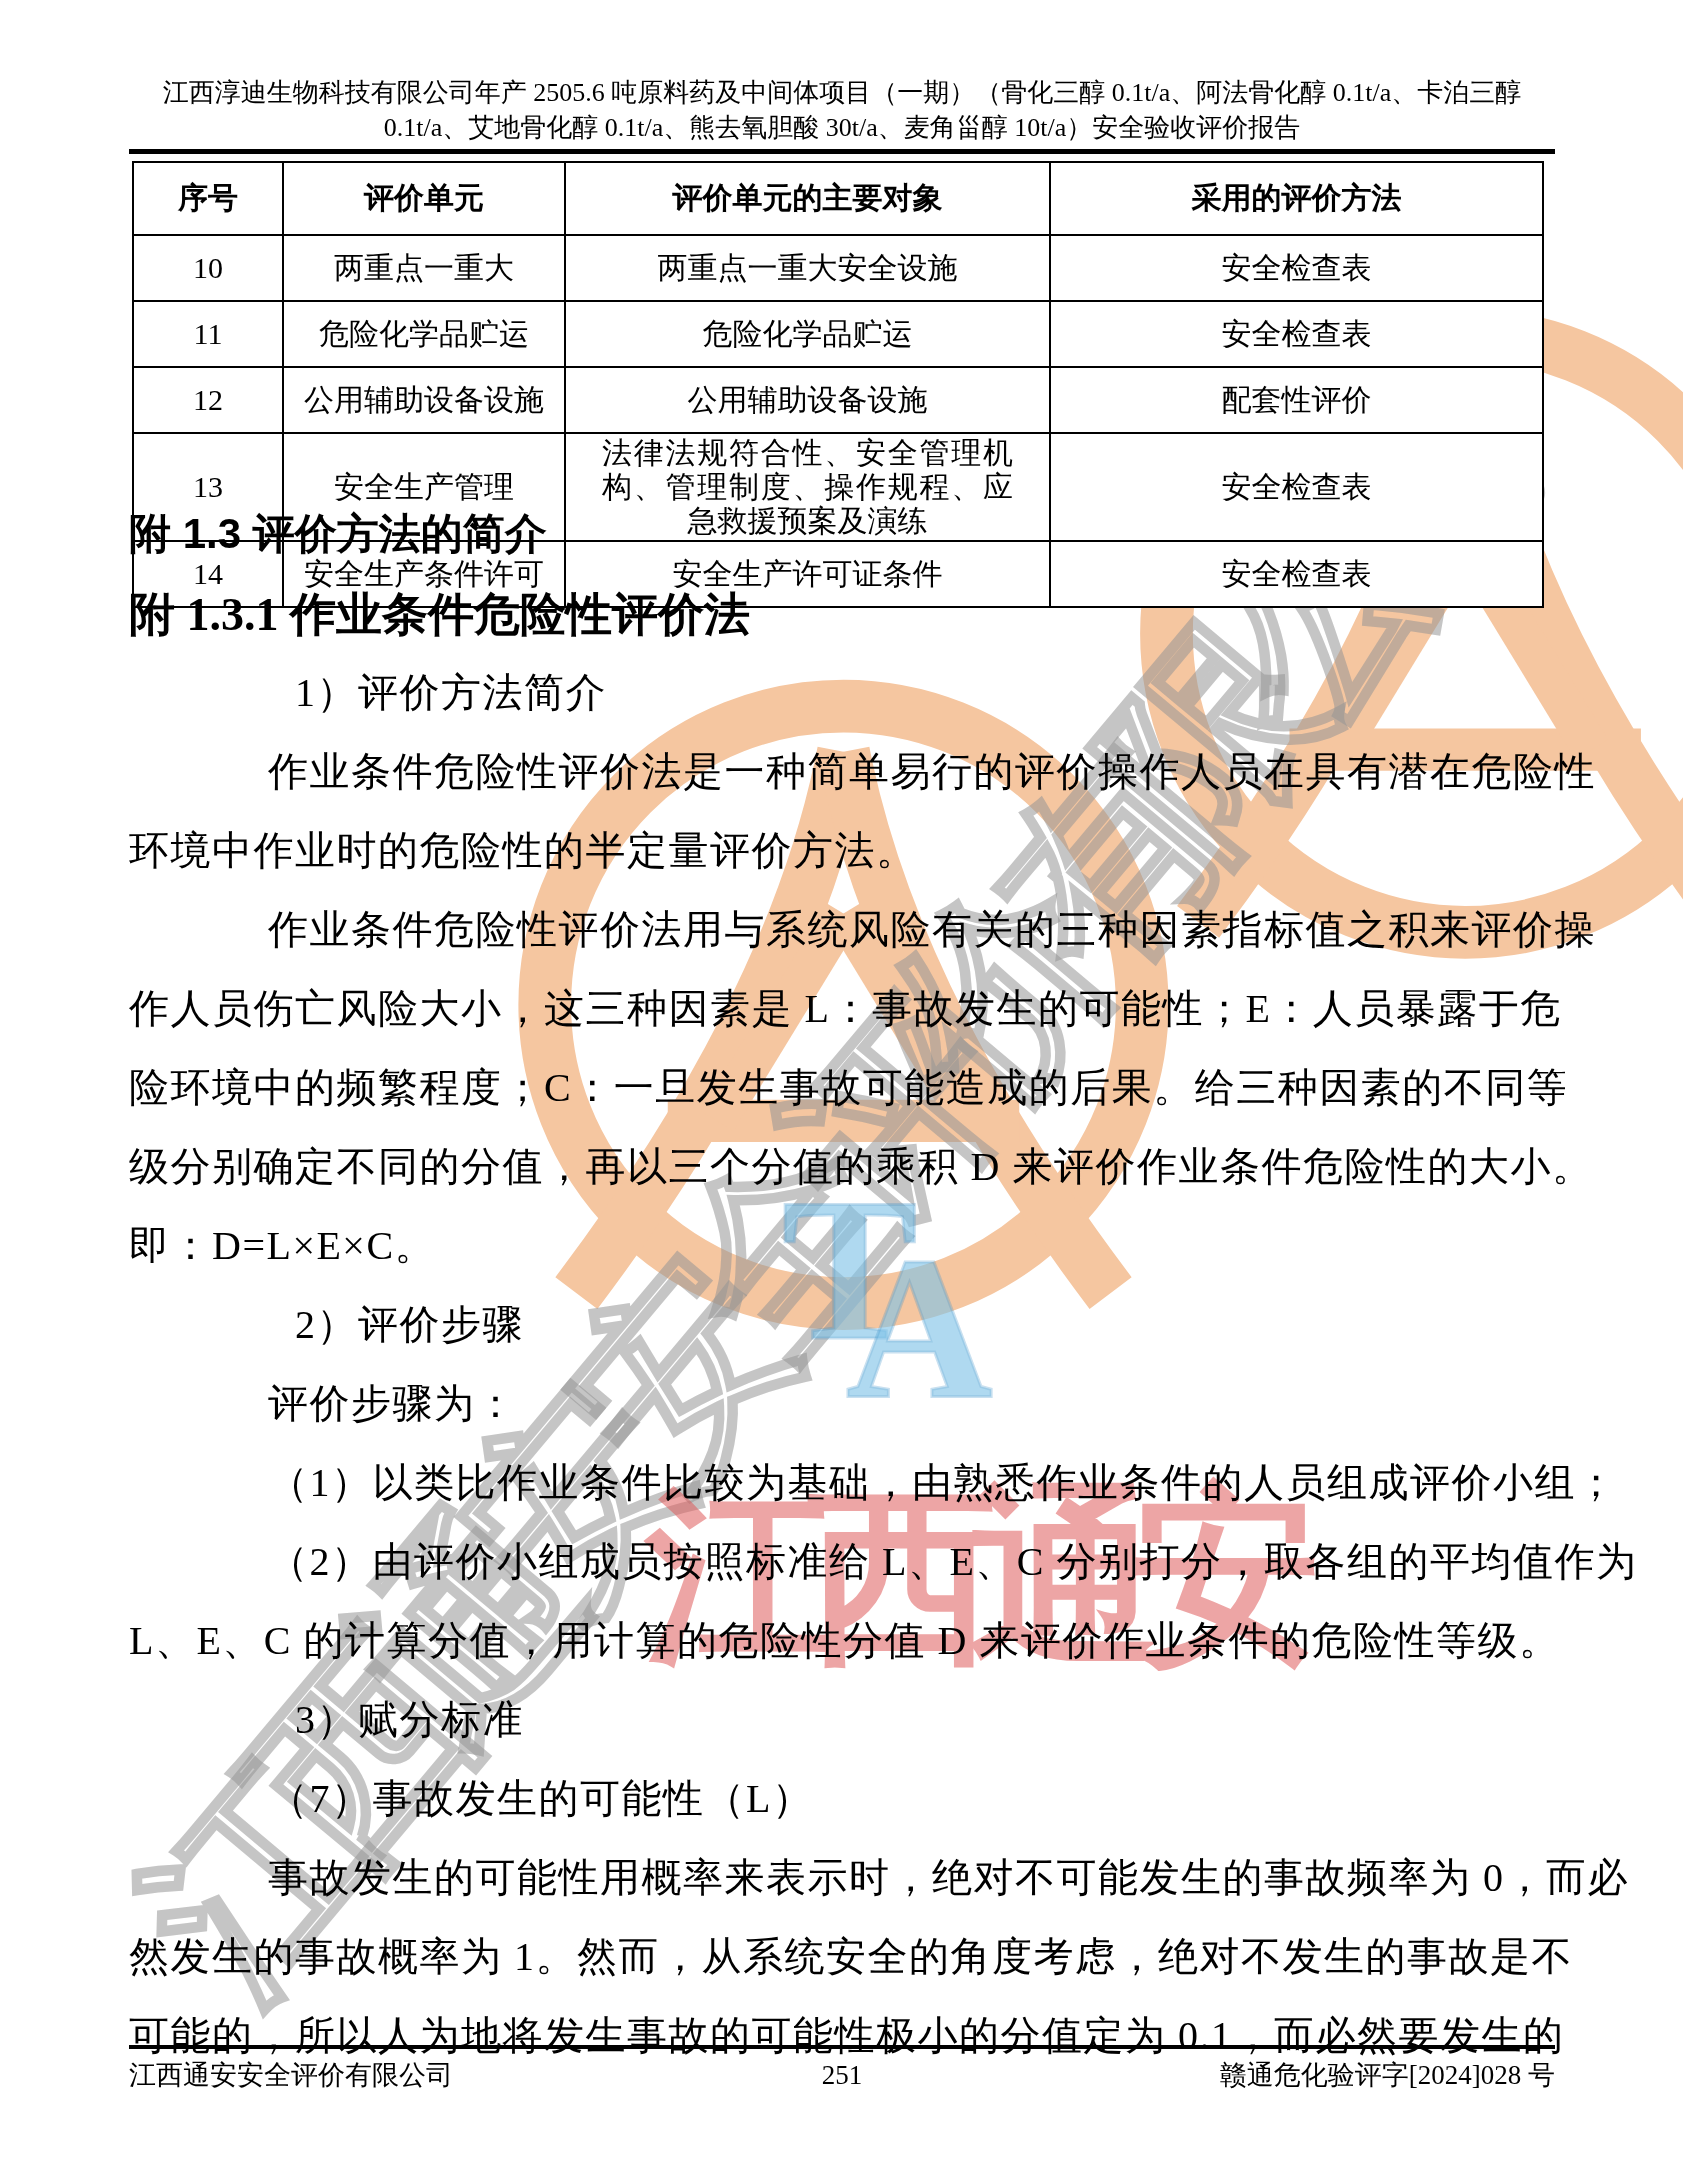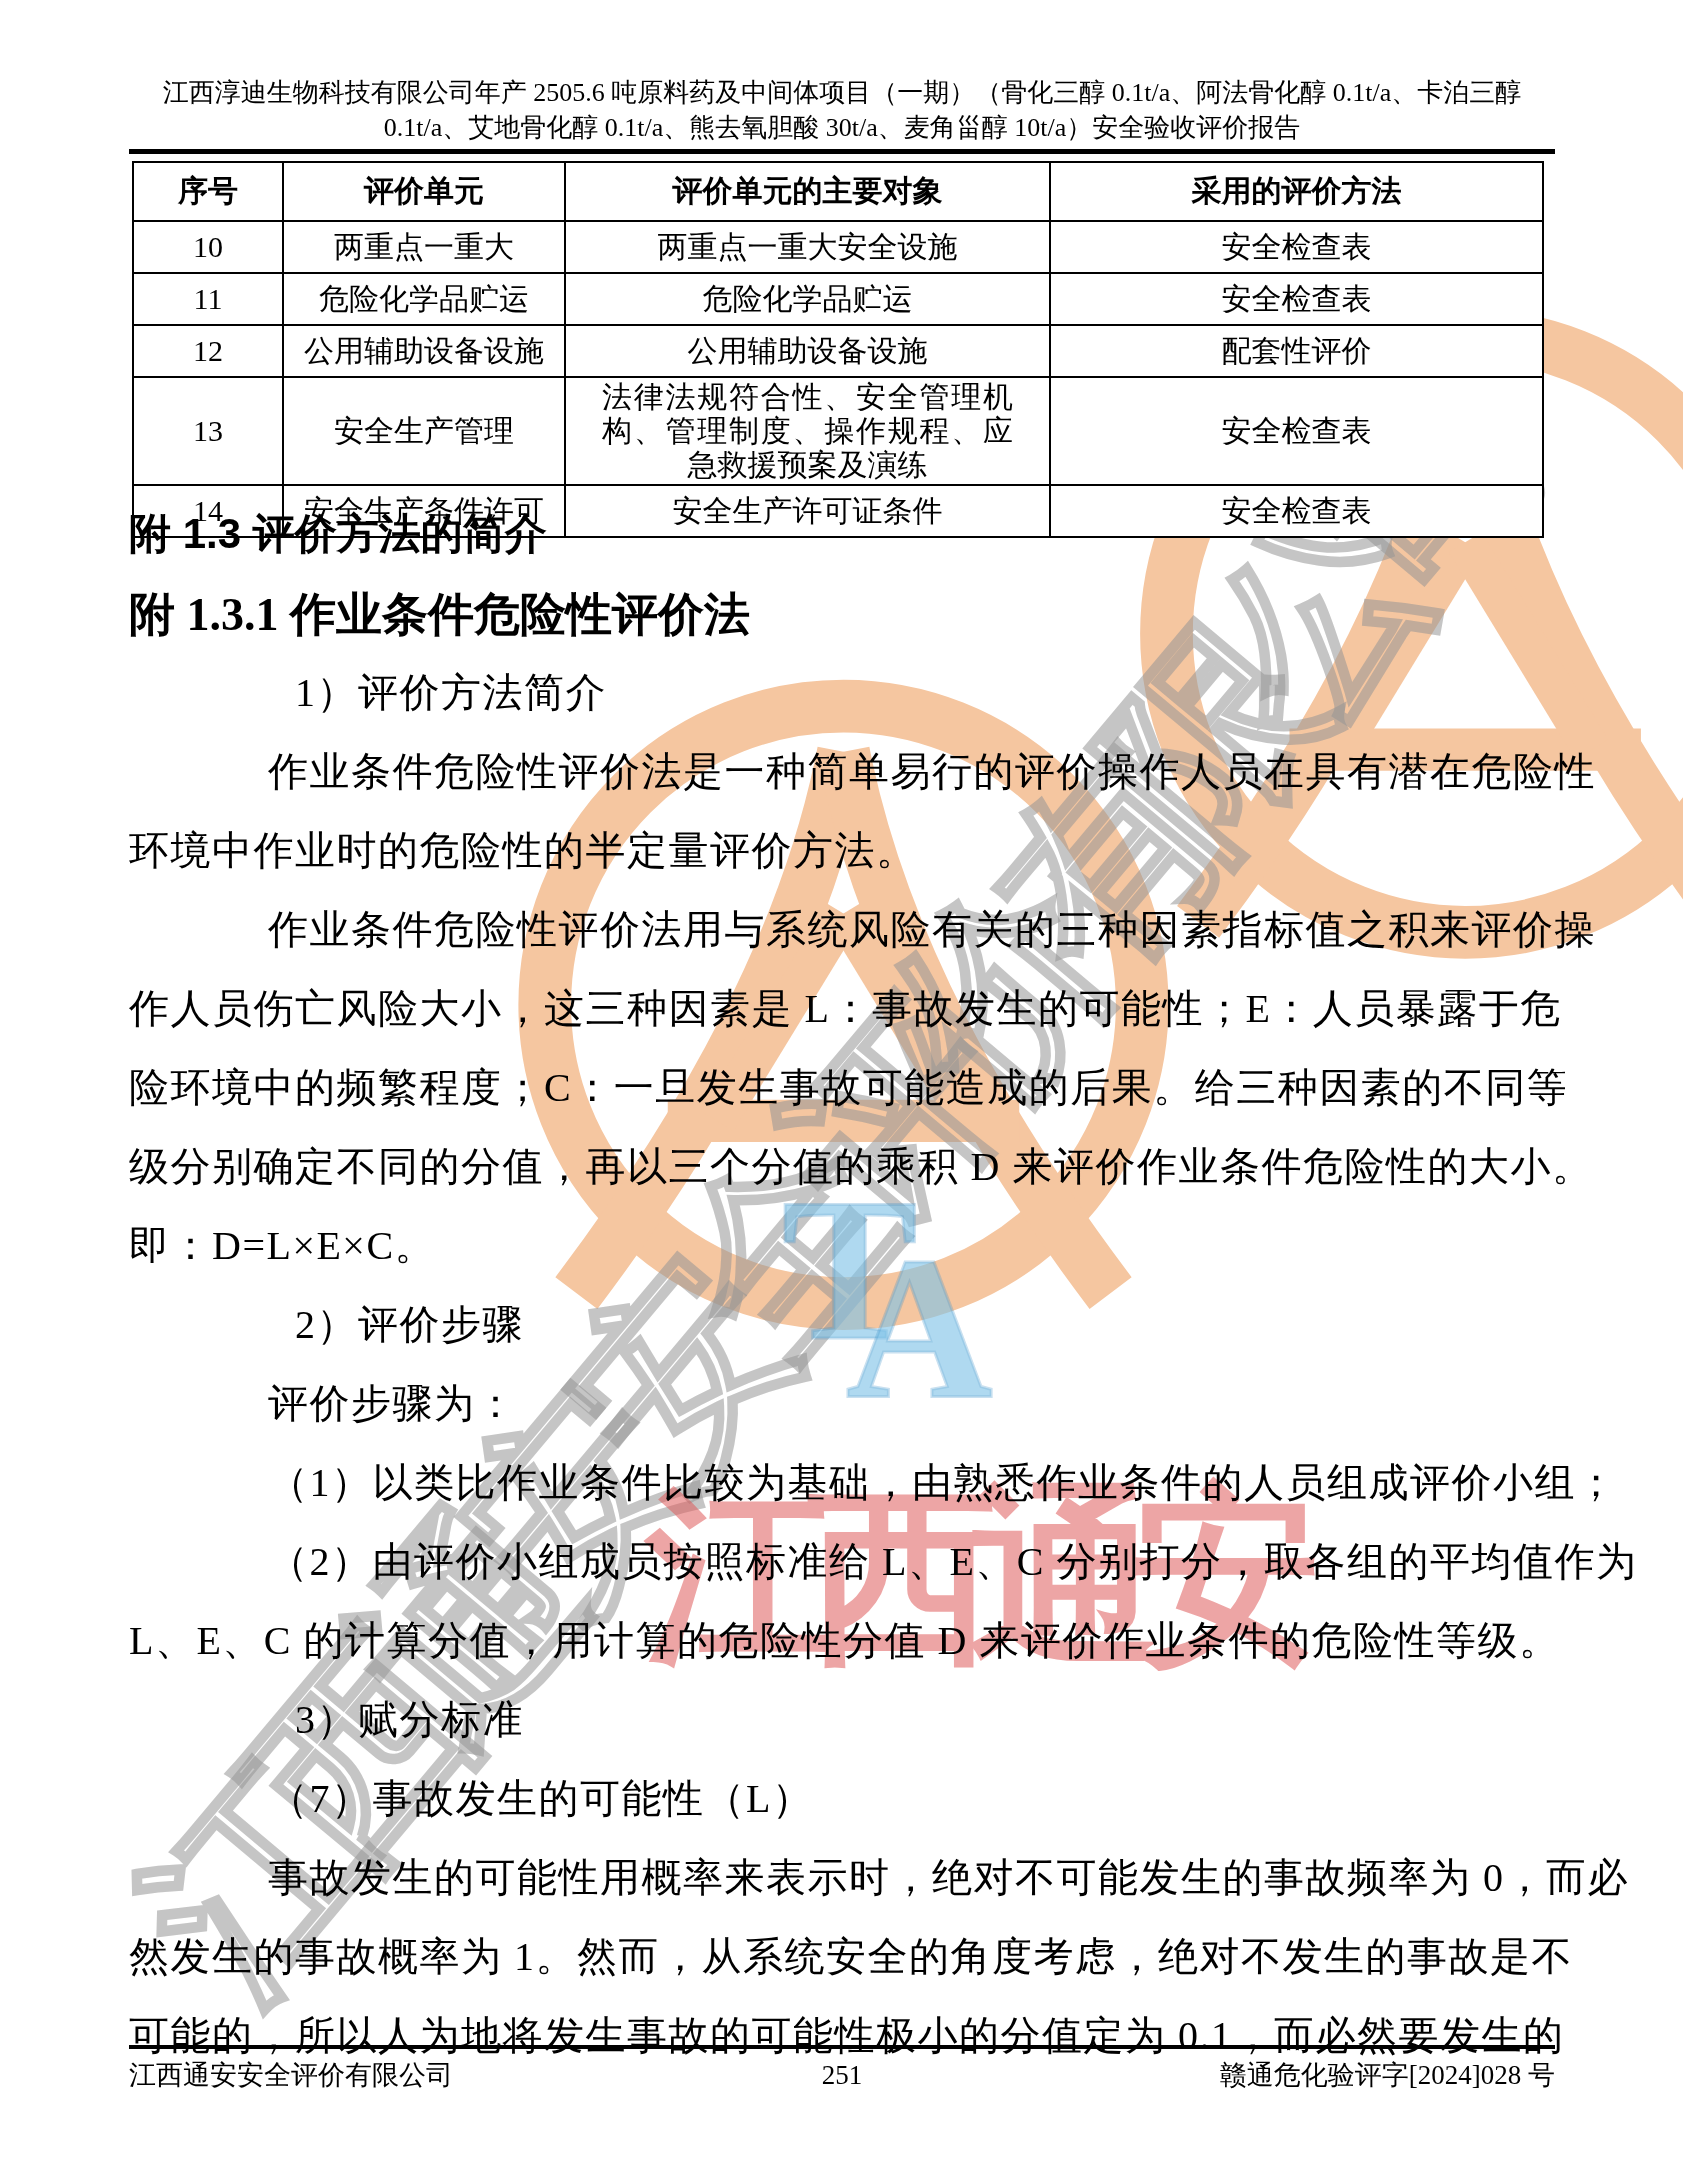--- a/index.html
+++ b/index.html
@@ -44,21 +44,21 @@
     text-align:center; font-size:26px; line-height:35px;
   }
   .head-rule { position:absolute; left:129px; top:149px; width:1426px; height:5px; background:#000; }
 
   table.tbl {
     position:absolute; left:132px; top:161px; width:1411px;
     border-collapse:collapse; table-layout:fixed;
     background:#fff; font-size:30px;
   }
   table.tbl th, table.tbl td {
-    border:2px solid #000; padding:8px 6px; text-align:center; vertical-align:middle;
+    border:2px solid #000; padding:15px 6px; text-align:center; vertical-align:middle;
     overflow:hidden;
   }
   table.tbl th {
     font-family:"Liberation Sans","DejaVu Sans",sans-serif;
     font-weight:bold; height:36px; font-size:30px;
   }
   table.tbl td { height:32px; line-height:34px;margin-left:24px; }
   table.tbl td:nth-child(3) { text-align:justify; text-align-last:center; padding:2px 36px; }
   col.c1{width:150px} col.c2{width:282px} col.c3{width:485px} col.c4{width:493px}
 

